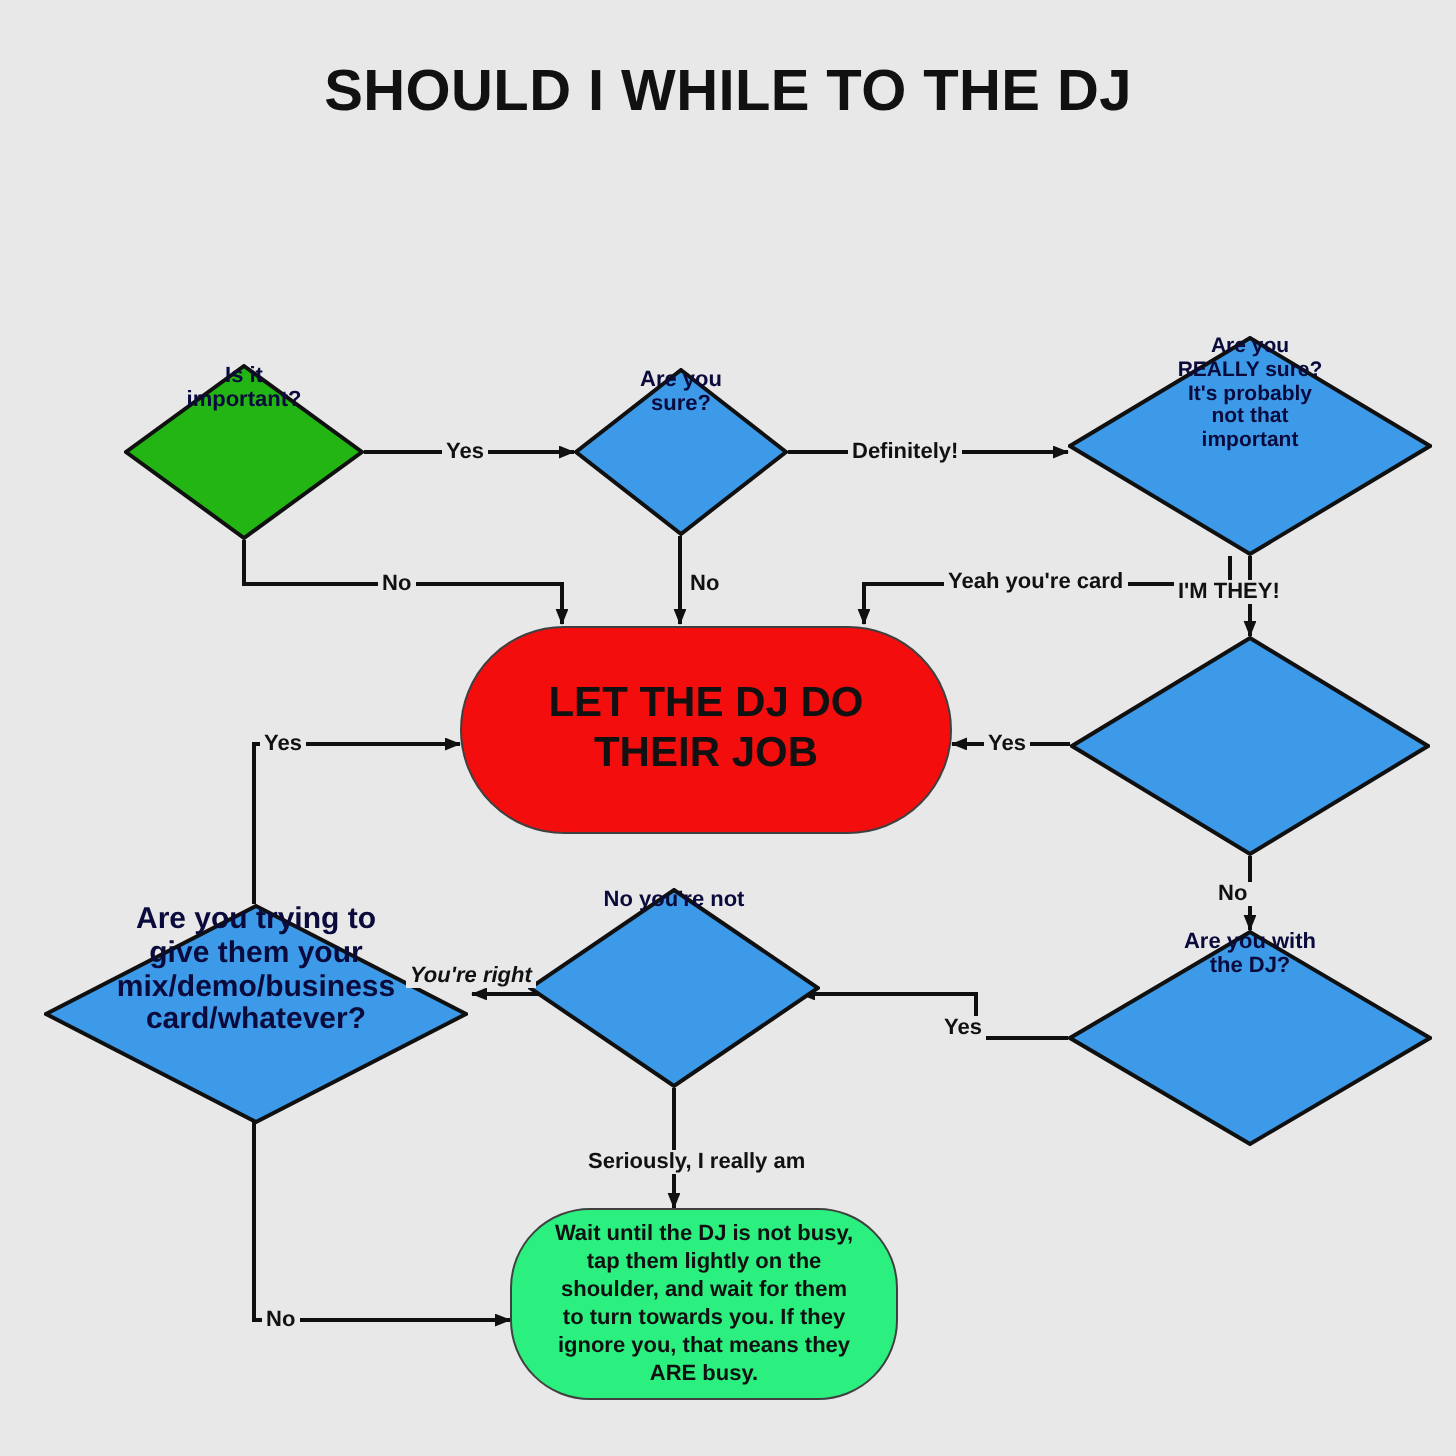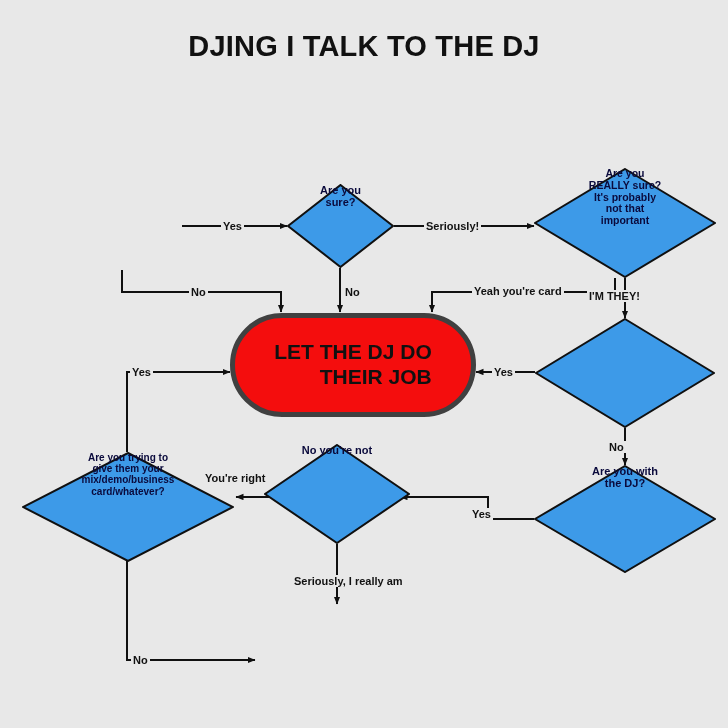--- a/index.html
+++ b/index.html
@@ -56,43 +56,43 @@
     text-align: center;
     font-weight: bold;
     color: #0a0a3c;
     line-height: 1.12;
     padding: 0 6px;
   }
   .pill {
     display: flex;
     align-items: center;
     justify-content: center;
-    text-align: right;
+    text-align: center;
     font-weight: bold;
     color: #111111;
-    border: 5px solid #404040;
+    border: 1px solid #404040;
   }
   .edge-label {
     position: absolute;
     font-size: 11px;
     font-weight: bold;
     color: #111111;
     white-space: nowrap;
     background: #e8e8e8;
     padding: 0 2px;
     line-height: 12px;
   }
 </style>
 </head>
 <body>
 
 <div id="page">
 
   <div id="title">
-    <span class="tline">DJING I TALK TO THE DJ</span>
+    <span class="tline">SHOULD I WHILE TO THE DJ</span>
   </div>
 
   <svg class="edges" viewBox="0 0 728 728">
     <defs>
       <marker id="arr" markerWidth="9" markerHeight="9" refX="7.5" refY="3.2" orient="auto" markerUnits="userSpaceOnUse">
         <path d="M0,0 L8,3.2 L0,6.4 z" fill="#101010"></path>
       </marker>
     </defs>
     <g fill="none" stroke="#101010" stroke-width="2" marker-end="url(#arr)">
 
@@ -117,20 +117,26 @@
       <path d="M273,497 L236,497"></path>
 
       <path d="M127,452 L127,372 L230,372"></path>
 
       <path d="M337,544 L337,604"></path>
 
       <path d="M127,542 L127,660 L255,660"></path>
     </g>
   </svg>
 
+  <div class="node diamond" style="left:62px; top:182px; width:120px; height:88px;">
+    <svg class="dshape" viewBox="0 0 120 88" preserveAspectRatio="none">
+      <polygon points="60,1 119,44 60,87 1,44" fill="#22b514" stroke="#101010" stroke-width="2"></polygon>
+    </svg>
+    <div class="dlabel" style="font-size:11px;">Is it<br>important?</div>
+  </div>
 
   <div class="node diamond" style="left:287px; top:184px; width:107px; height:84px;">
     <svg class="dshape" viewBox="0 0 107 84" preserveAspectRatio="none">
       <polygon points="53.5,1 106,42 53.5,83 1,42" fill="#3d9ae8" stroke="#101010" stroke-width="2"></polygon>
     </svg>
     <div class="dlabel" style="font-size:11px;">Are you<br>sure?</div>
   </div>
 
   <div class="node diamond" style="left:534px; top:168px; width:182px; height:110px;">
     <svg class="dshape" viewBox="0 0 182 110" preserveAspectRatio="none">
@@ -161,31 +167,35 @@
     <svg class="dshape" viewBox="0 0 146 100" preserveAspectRatio="none">
       <polygon points="73,1 145,50 73,99 1,50" fill="#3d9ae8" stroke="#101010" stroke-width="2"></polygon>
     </svg>
     <div class="dlabel" style="font-size:11px;">No you're not</div>
   </div>
 
   <div class="node diamond" style="left:22px; top:452px; width:212px; height:110px;">
     <svg class="dshape" viewBox="0 0 212 110" preserveAspectRatio="none">
       <polygon points="106,1 211,55 106,109 1,55" fill="#3d9ae8" stroke="#101010" stroke-width="2"></polygon>
     </svg>
-    <div class="dlabel" style="font-size:10px;">Are you trying to<br>give them your<br>mix/demo/business<br>card/whatever?</div>
-  </div>
-
+    <div class="dlabel" style="font-size:15px;">Are you trying to<br>give them your<br>mix/demo/business<br>card/whatever?</div>
+  </div>
+
+  <div class="node pill" style="left:255px; top:604px; width:194px; height:96px;
+       background:#2bf07f; border-radius:40px; font-size:11px; line-height:1.28;">
+    <span>Wait until the DJ is not busy,<br>tap them lightly on the<br>shoulder, and wait for them<br>to turn towards you. If they<br>ignore you, that means they<br>ARE busy.</span>
+  </div>
 
   <div class="edge-label" style="left:221px; top:220px;">Yes</div>
   <div class="edge-label" style="left:189px; top:286px;">No</div>
-  <div class="edge-label" style="left:424px; top:220px;">Seriously!</div>
+  <div class="edge-label" style="left:424px; top:220px;">Definitely!</div>
   <div class="edge-label" style="left:343px; top:286px;">No</div>
   <div class="edge-label" style="left:472px; top:285px;">Yeah you're card</div>
   <div class="edge-label" style="left:587px; top:290px;">I'M THEY!</div>
   <div class="edge-label" style="left:492px; top:366px;">Yes</div>
   <div class="edge-label" style="left:607px; top:441px;">No</div>
   <div class="edge-label" style="left:470px; top:508px;">Yes</div>
-  <div class="edge-label" style="left:203px; top:472px;">You're right</div>
+  <div class="edge-label" style="left:203px; top:482px;font-style:italic;">You're right</div>
   <div class="edge-label" style="left:130px; top:366px;">Yes</div>
   <div class="edge-label" style="left:292px; top:575px;">Seriously, I really am</div>
   <div class="edge-label" style="left:131px; top:654px;">No</div>
 
 </div>
 
 </body></html>

